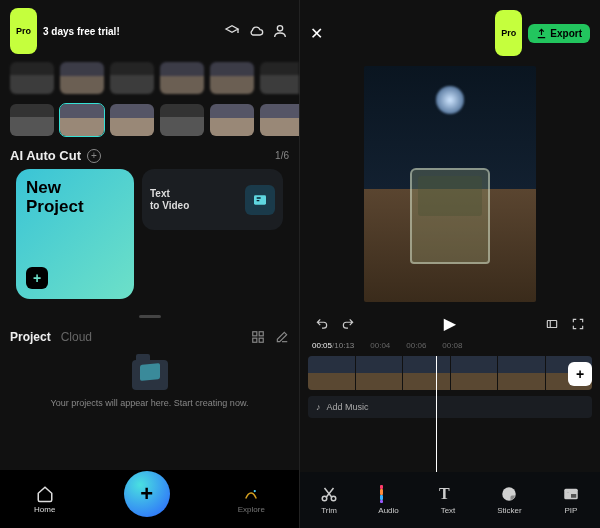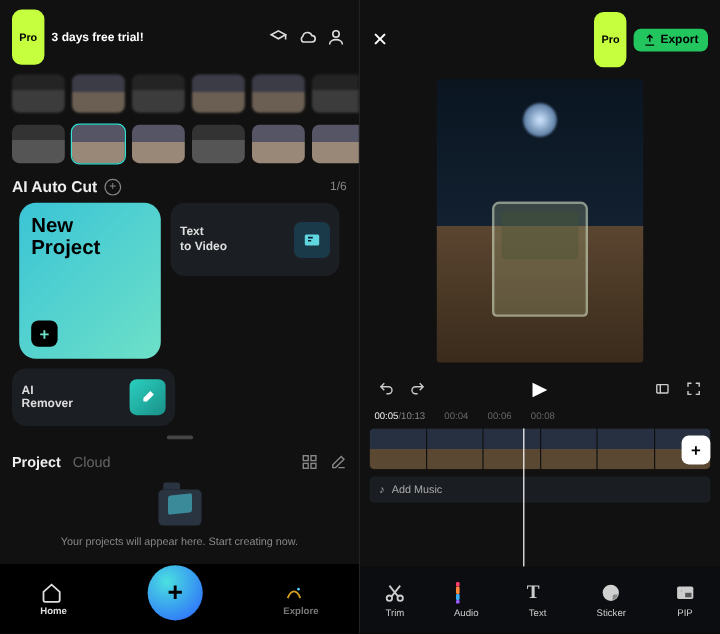--- a/index.html
+++ b/index.html
@@ -48,21 +48,21 @@
   .proj-tab.dim { color: #666; font-weight: 500; }
   .proj-row .rtools { margin-left: auto; display: flex; gap: 10px; color: #888; font-size: 13px; }
 
   .empty-state { text-align: center; padding: 12px 10px 6px; }
   .folder-ic { width: 36px; height: 30px; margin: 0 auto 8px; background: #2a3340; border-radius: 4px; position: relative; }
   .folder-ic:before { content: ""; position: absolute; top: -6px; left: 4px; width: 14px; height: 6px; background: #2a3340; border-radius: 2px 2px 0 0; }
   .folder-ic:after { content: ""; position: absolute; top: 4px; left: 8px; width: 20px; height: 16px; background: #3a8a9a; border-radius: 2px; transform: skewY(-6deg); }
   .empty-txt { color: #888; font-size: 9px; }
 
   .bottom-nav { position: absolute; bottom: 0; left: 0; right: 0; height: 58px; display: flex; align-items: center; justify-content: space-around; background: #000; }
-  .nav-item { display: flex; flex-direction: column; align-items: flex-start; gap: 2px; color: #ddd; font-size: 8px; font-weight: bold; }
+  .nav-item { display: flex; flex-direction: column; align-items: center; gap: 2px; color: #ddd; font-size: 8px; }
   .nav-item.dim { color: #777; }
   .big-plus { width: 46px; height: 46px; border-radius: 50%; background: radial-gradient(circle at 35% 30%, #4ae0e0, #2a60ff); display: flex; align-items: center; justify-content: center; color: #000; font-size: 22px; font-weight: 800; margin-top: -10px; }
 
   
   .rheader { display: flex; align-items: center; padding: 10px 10px 6px; gap: 6px; }
   .rclose { color: #fff; font-size: 16px; width: 18px; }
   .rspacer { flex: 1; }
   .export-btn { background: #22c55e; color: #000; font-size: 10px; font-weight: 700; border-radius: 6px; padding: 4px 8px; display: flex; align-items: center; gap: 3px; }
 
   .preview { margin: 4px auto; width: 172px; height: 236px; background: linear-gradient(180deg,#0a1520 0%,#122030 52%,#5a4530 52%,#3a2b1b 100%); border-radius: 2px; position: relative; overflow: hidden; }
@@ -157,30 +157,20 @@
       <span class="card-ic" style="background:#1a3a4a">
         <svg viewBox="0 0 24 24" width="16" height="16" fill="#5fd6e0">
             <rect x="3" y="5" width="18" height="14" rx="2"></rect>
             <path d="M7 9h6M7 13h4" stroke="#0a2030" stroke-width="2"></path>
           </svg>
       </span>
     </div>
   </div>
 
   <div class="cards-row2">
-    <div class="med-card">
-      <span class="lbl" style="white-space:pre-line">AI
-Remover</span>
-      <span style="flex:1"></span>
-      <span class="card-ic" style="background:linear-gradient(135deg,#2ad0c0,#1a9088)">
-        <svg viewBox="0 0 24 24" width="14" height="14" fill="#fff">
-            <path d="M16 3l5 5-10 10H6v-5z"></path>
-          </svg>
-      </span>
-    </div>
   </div>
 
   <div class="handle"></div>
 
   <div class="proj-row">
     <span class="proj-tab">Project</span>
     <span class="proj-tab dim">Cloud</span>
     <span class="rtools">
       <span>
         <svg viewBox="0 0 24 24" width="14" height="14" fill="none" stroke="currentColor" stroke-width="2">

